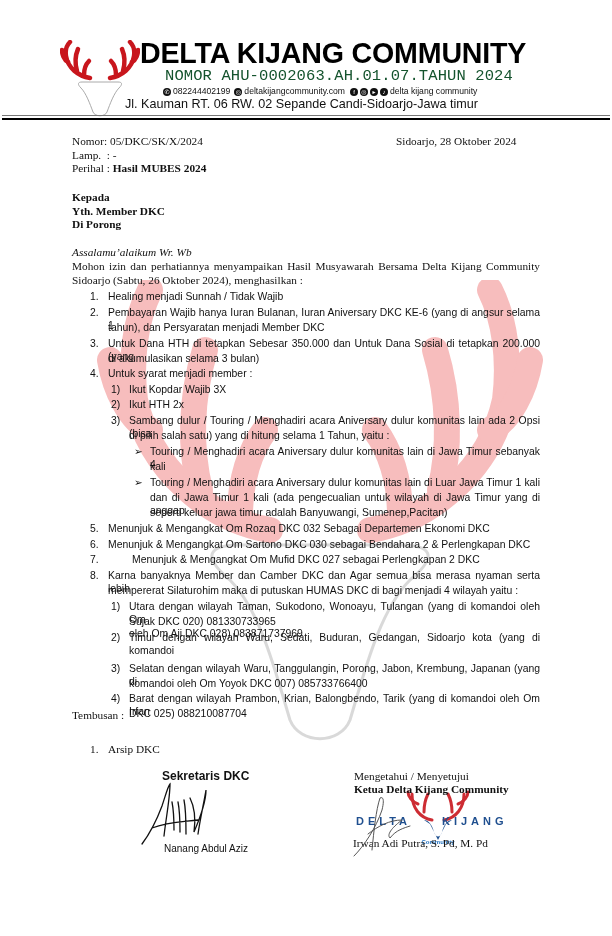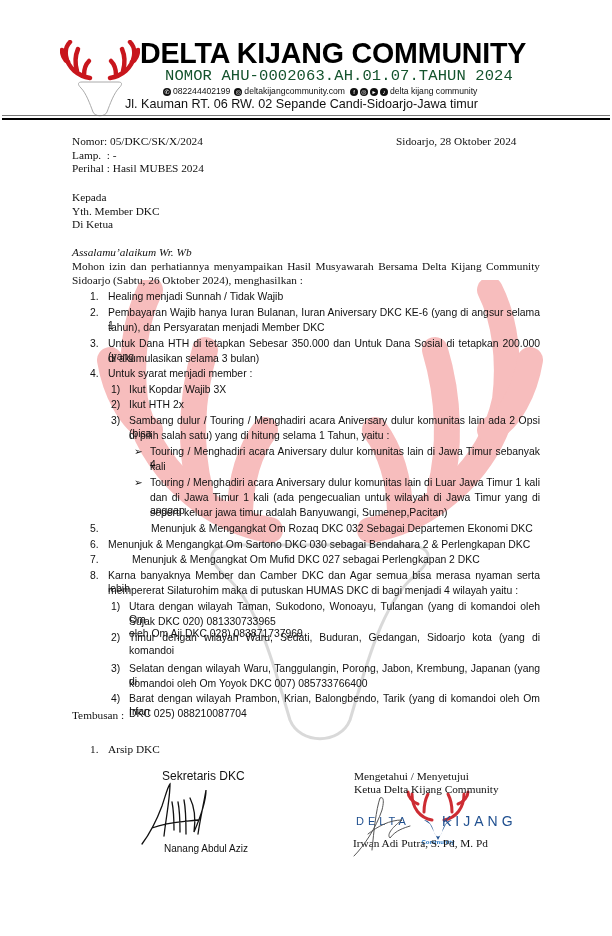--- a/index.html
+++ b/index.html
@@ -15,21 +15,21 @@
   .hdr-reg { position: absolute; left: 165px; top: 68px; font-family: "Liberation Mono", monospace; font-size: 15.5px; color: #14532d; white-space: nowrap; line-height: 16px; letter-spacing: 0.1px; }
   .hdr-contact { position: absolute; left: 163px; top: 86px; font-family: "Liberation Sans", sans-serif; font-size: 8.6px; color: #111; white-space: nowrap; line-height: 11px; display: flex; align-items: center; gap: 2px; }
   .ic { display: inline-block; width: 8px; height: 8px; border-radius: 50%; background: #111; color: #fff; font-size: 6px; line-height: 8px; text-align: center; vertical-align: middle; }
   .hdr-addr { position: absolute; left: 125px; top: 97px; font-family: "Liberation Sans", sans-serif; font-size: 12.6px; color: #111; white-space: nowrap; line-height: 15px; }
   .rule1 { position: absolute; left: 2px; top: 115px; width: 608px; height: 1px; background: #777; }
   .rule2 { position: absolute; left: 2px; top: 118px; width: 608px; height: 2px; background: #000; }
 
   .t { position: absolute; white-space: nowrap; z-index: 2; font-size: 11.3px; line-height: 13px; }
   .serif { font-family: "Liberation Serif", serif; }
   .sans { font-family: "Liberation Sans", sans-serif; font-size: 10.4px; }
-  .b { font-weight: 400; }
+  .b { font-weight: 700; }
   .i { font-style: italic; }
   .just { white-space: normal; text-align: justify; text-align-last: justify; }
   .num { position: absolute; z-index: 2; font-family: "Liberation Sans", sans-serif; font-size: 10.4px; line-height: 13px; }
   .sig-svg { position: absolute; z-index: 1; }
 </style>
 </head>
 <body>
 
 <div class="page">
 
@@ -88,21 +88,21 @@
   <div class="t serif" style="left:396px; top:135px;">Sidoarjo, 28 Oktober 2024</div>
   <div class="t serif" style="left:72px; top:149px;">
     <span>Lamp.</span>&nbsp;&nbsp;<span>: -</span>
   </div>
   <div class="t serif" style="left:72px; top:162px;">
     <span>Perihal</span> <span>: </span><span class="b">Hasil MUBES 2024</span>
   </div>
 
   <div class="t serif b" style="left:72px; top:191px;">Kepada</div>
   <div class="t serif b" style="left:72px; top:205px;">Yth. Member DKC</div>
-  <div class="t serif b" style="left:72px; top:218px;">Di Ketua</div>
+  <div class="t serif b" style="left:72px; top:218px;">Di Porong</div>
 
   <div class="t serif i" style="left:72px; top:246px;">Assalamu’alaikum Wr. Wb</div>
   <div class="t serif just" style="left:72px; top:260px; width:468px;">Mohon izin dan perhatiannya menyampaikan Hasil Musyawarah Bersama Delta Kijang Community</div>
   <div class="t serif" style="left:72px; top:274px;">Sidoarjo (Sabtu, 26 Oktober 2024), menghasilkan :</div>
 
   <div class="num" style="left:90px; top:290px;">1.</div>
   <div class="t sans" style="left:108px; top:290px;">Healing menjadi Sunnah / Tidak Wajib</div>
 
   <div class="num" style="left:90px; top:306px;">2.</div>
   <div class="t sans just" style="left:108px; top:306px; width:432px;">Pembayaran Wajib hanya Iuran Bulanan, Iuran Aniversary DKC KE-6 (yang di angsur selama 1</div>
@@ -128,21 +128,21 @@
   <div class="num" style="left:134px; top:445px;">➢</div>
   <div class="t sans just" style="left:150px; top:445px; width:390px;">Touring / Menghadiri acara Aniversary dulur komunitas lain di Jawa Timur sebanyak 4</div>
   <div class="t sans" style="left:150px; top:460px;">kali</div>
 
   <div class="num" style="left:134px; top:476px;">➢</div>
   <div class="t sans just" style="left:150px; top:476px; width:390px;">Touring / Menghadiri acara Aniversary dulur komunitas lain di Luar Jawa Timur 1 kali</div>
   <div class="t sans just" style="left:150px; top:491px; width:390px;">dan di Jawa Timur 1 kali (ada pengecualian untuk wilayah di Jawa Timur yang di anggap</div>
   <div class="t sans" style="left:150px; top:506px;">seperti keluar jawa timur adalah Banyuwangi, Sumenep,Pacitan)</div>
 
   <div class="num" style="left:90px; top:522px;">5.</div>
-  <div class="t sans" style="left:108px; top:522px;margin-left:43px;">Menunjuk &amp; Mengangkat Om Rozaq DKC 032 Sebagai Departemen Ekonomi DKC</div>
+  <div class="t sans" style="left:108px; top:522px;">Menunjuk &amp; Mengangkat Om Rozaq DKC 032 Sebagai Departemen Ekonomi DKC</div>
 
   <div class="num" style="left:90px; top:538px;">6.</div>
   <div class="t sans" style="left:108px; top:538px;">Menunjuk &amp; Mengangkat Om Sartono DKC 030 sebagai Bendahara 2 &amp; Perlengkapan DKC</div>
 
   <div class="num" style="left:90px; top:553px;">7.</div>
   <div class="t sans" style="left:108px; top:553px;padding-left:24px;">Menunjuk &amp; Mengangkat Om Mufid DKC 027 sebagai Perlengkapan 2 DKC</div>
 
   <div class="num" style="left:90px; top:569px;">8.</div>
   <div class="t sans just" style="left:108px; top:569px; width:432px;">Karna banyaknya Member dan Camber DKC dan Agar semua bisa merasa nyaman serta lebih</div>
   <div class="t sans" style="left:108px; top:584px;">mempererat Silaturohim maka di putuskan HUMAS DKC di bagi menjadi 4 wilayah yaitu :</div>
@@ -182,19 +182,19 @@
         <path d="M20 14 C 14 12, 10 6, 10 2"></path>
         <path d="M26 22 C 26 14, 28 8, 30 4"></path>
       <path d="M46 30 C 58 28, 66 18, 66 4"></path>
         <path d="M60 14 C 66 12, 70 6, 70 2"></path>
         <path d="M54 22 C 54 14, 52 8, 50 4"></path>
     </g>
     <path d="M26 30 C 30 30, 34 34, 36 42 C 38 48, 42 48, 44 42 C 46 34, 50 30, 54 30 L 48 34 L 40 50 L 32 34 Z" fill="#1f4f8f"></path>
     <text x="40" y="54" font-family="Liberation Sans, sans-serif" font-size="6" font-weight="700" fill="#1f6fbf" text-anchor="middle">Community</text>
   </svg>
   <div class="t sans b" style="left:356px; top:815px; font-size:11px; letter-spacing:4px; color:#1f4f8f;">DELTA</div>
-  <div class="t sans b" style="left:442px; top:815px; font-size:14px; letter-spacing:4px; color:#1f4f8f;">KIJANG</div>
+  <div class="t sans b" style="left:442px; top:815px; font-size:11px; letter-spacing:4px; color:#1f4f8f;">KIJANG</div>
 
   <svg class="sig-svg" style="left:350px; top:790px; z-index:3;" width="80" height="70" viewBox="0 0 80 70">
     <path d="M4 66 C 14 56, 26 38, 32 20 C 34 12, 34 6, 30 8 C 26 20, 24 40, 22 60 M 18 44 C 28 36, 40 30, 52 30 C 44 36, 36 44, 40 48 C 46 40, 54 38, 60 36" fill="none" stroke="#555" stroke-width="1" stroke-linecap="round"></path>
   </svg>
   <div class="t serif" style="left:353px; top:837px;">Irwan Adi Putra, S. Pd, M. Pd</div>
 </div>
 
 </body></html>

